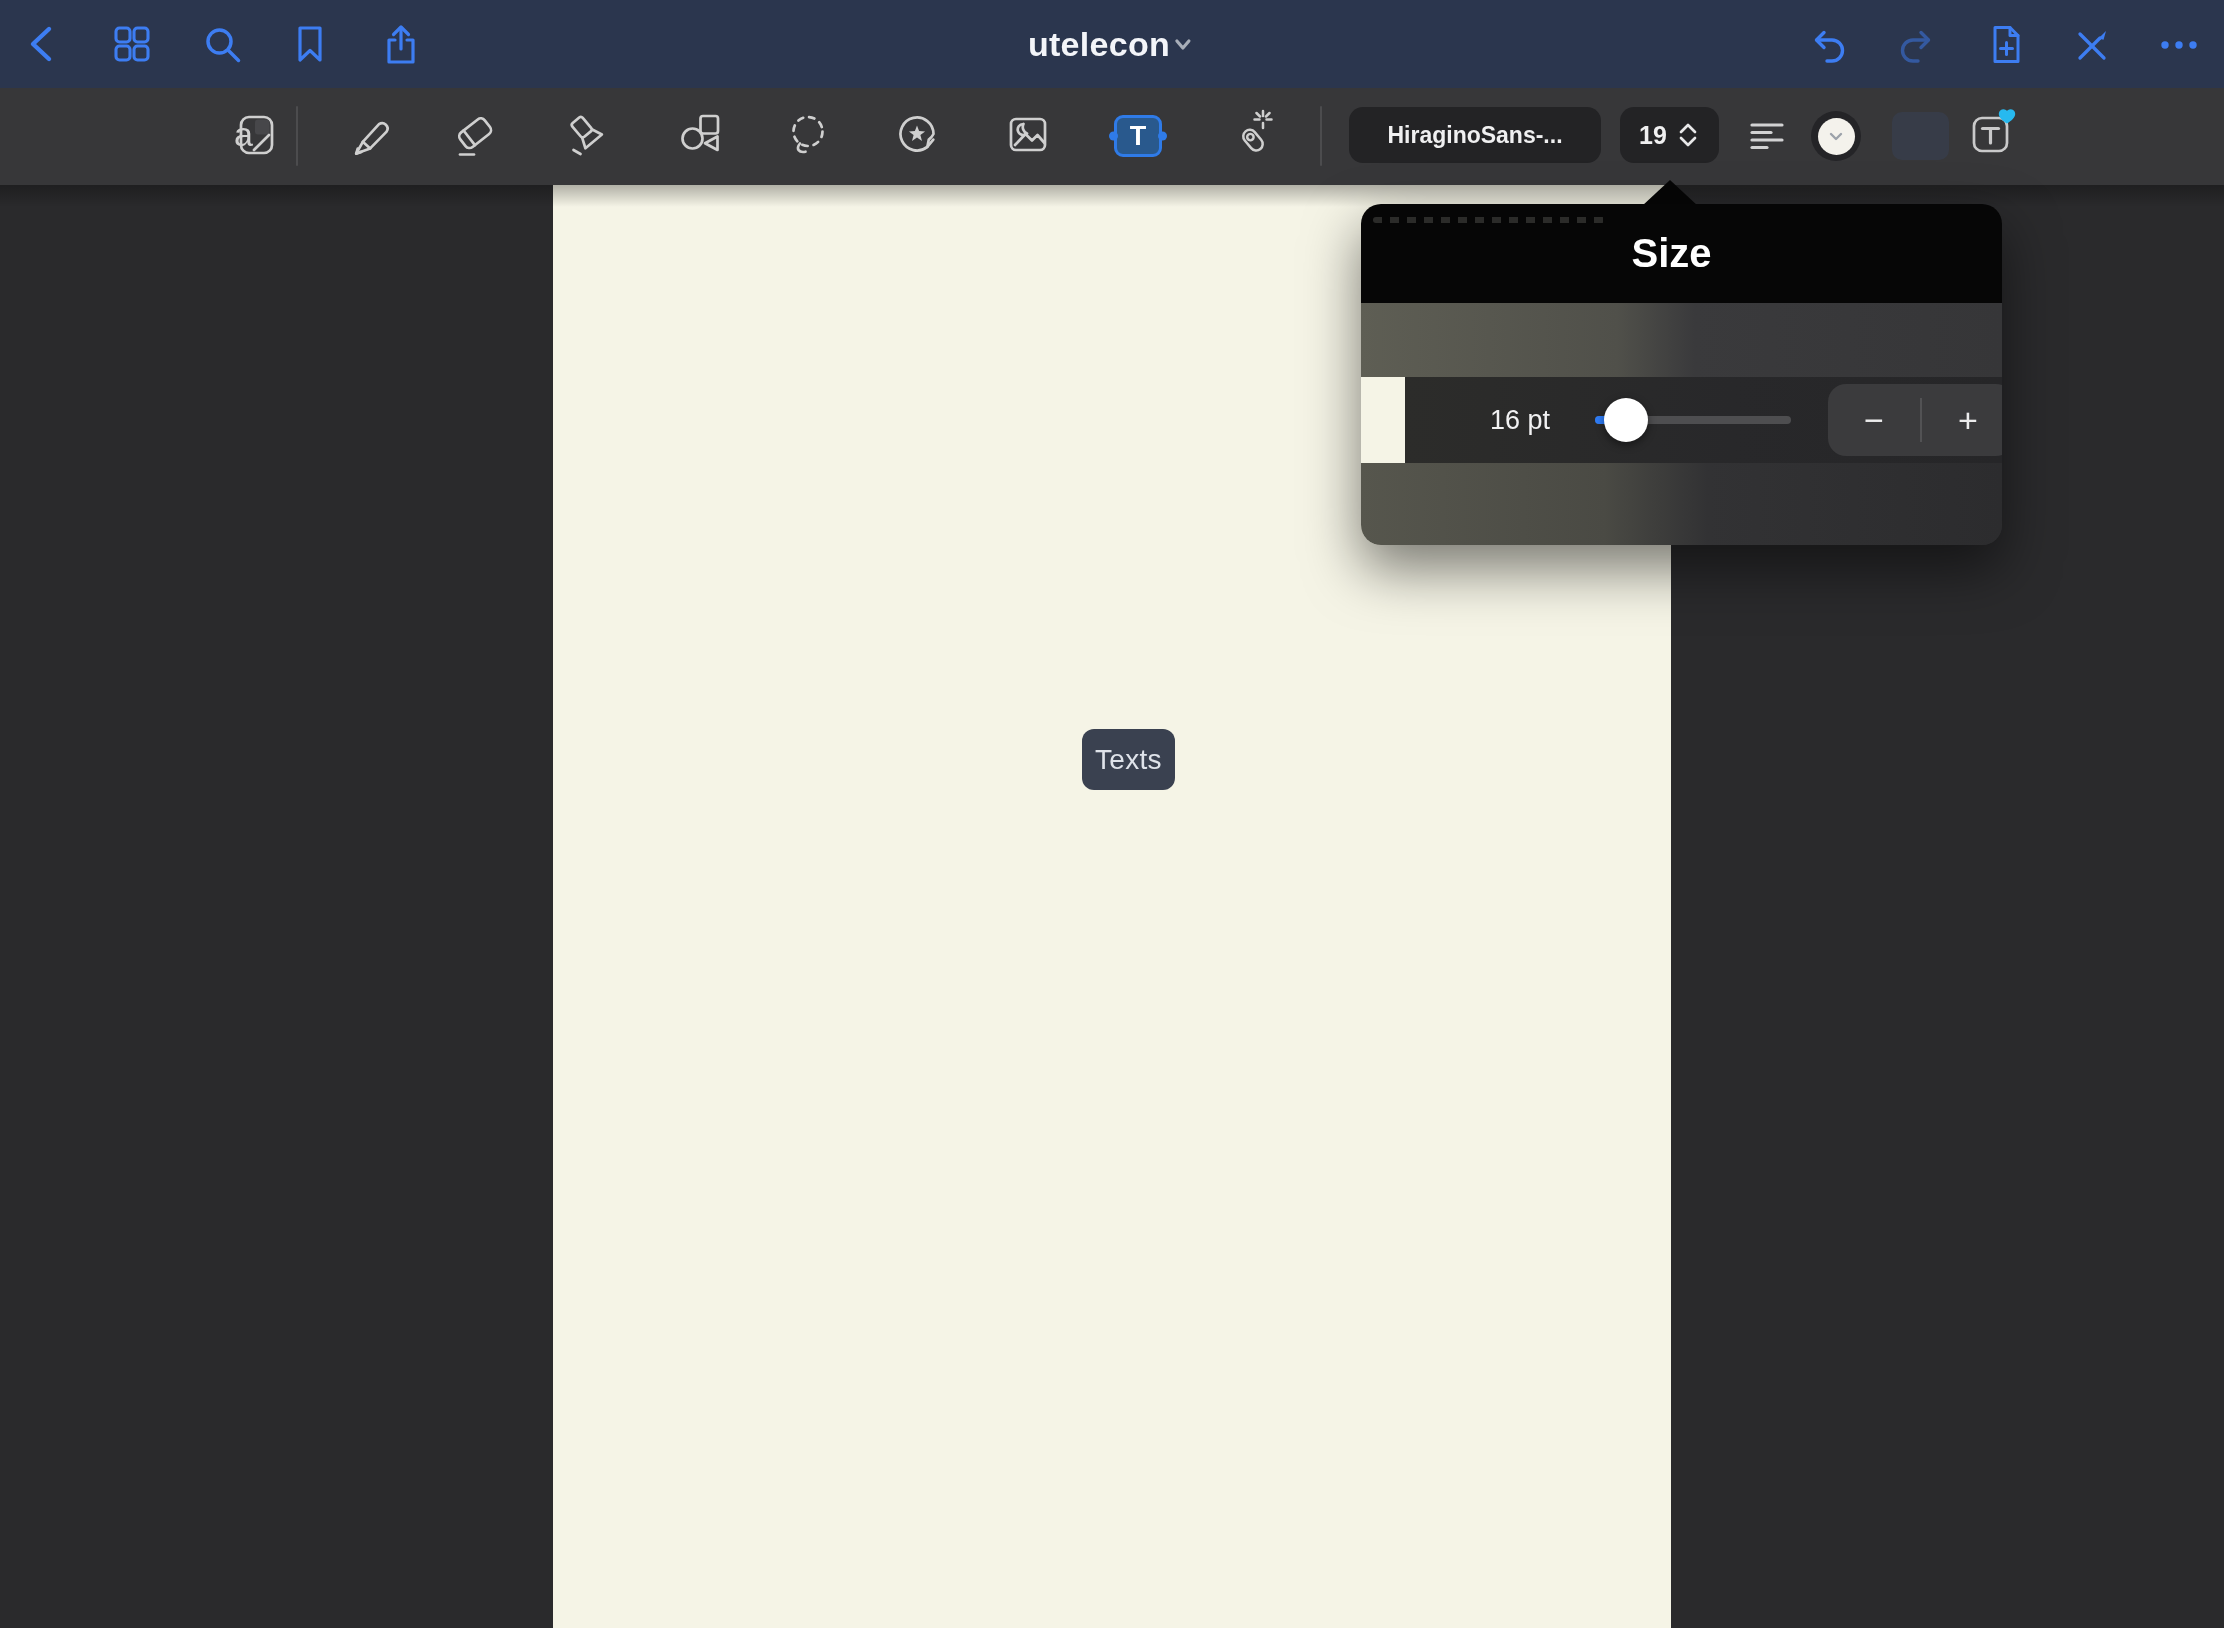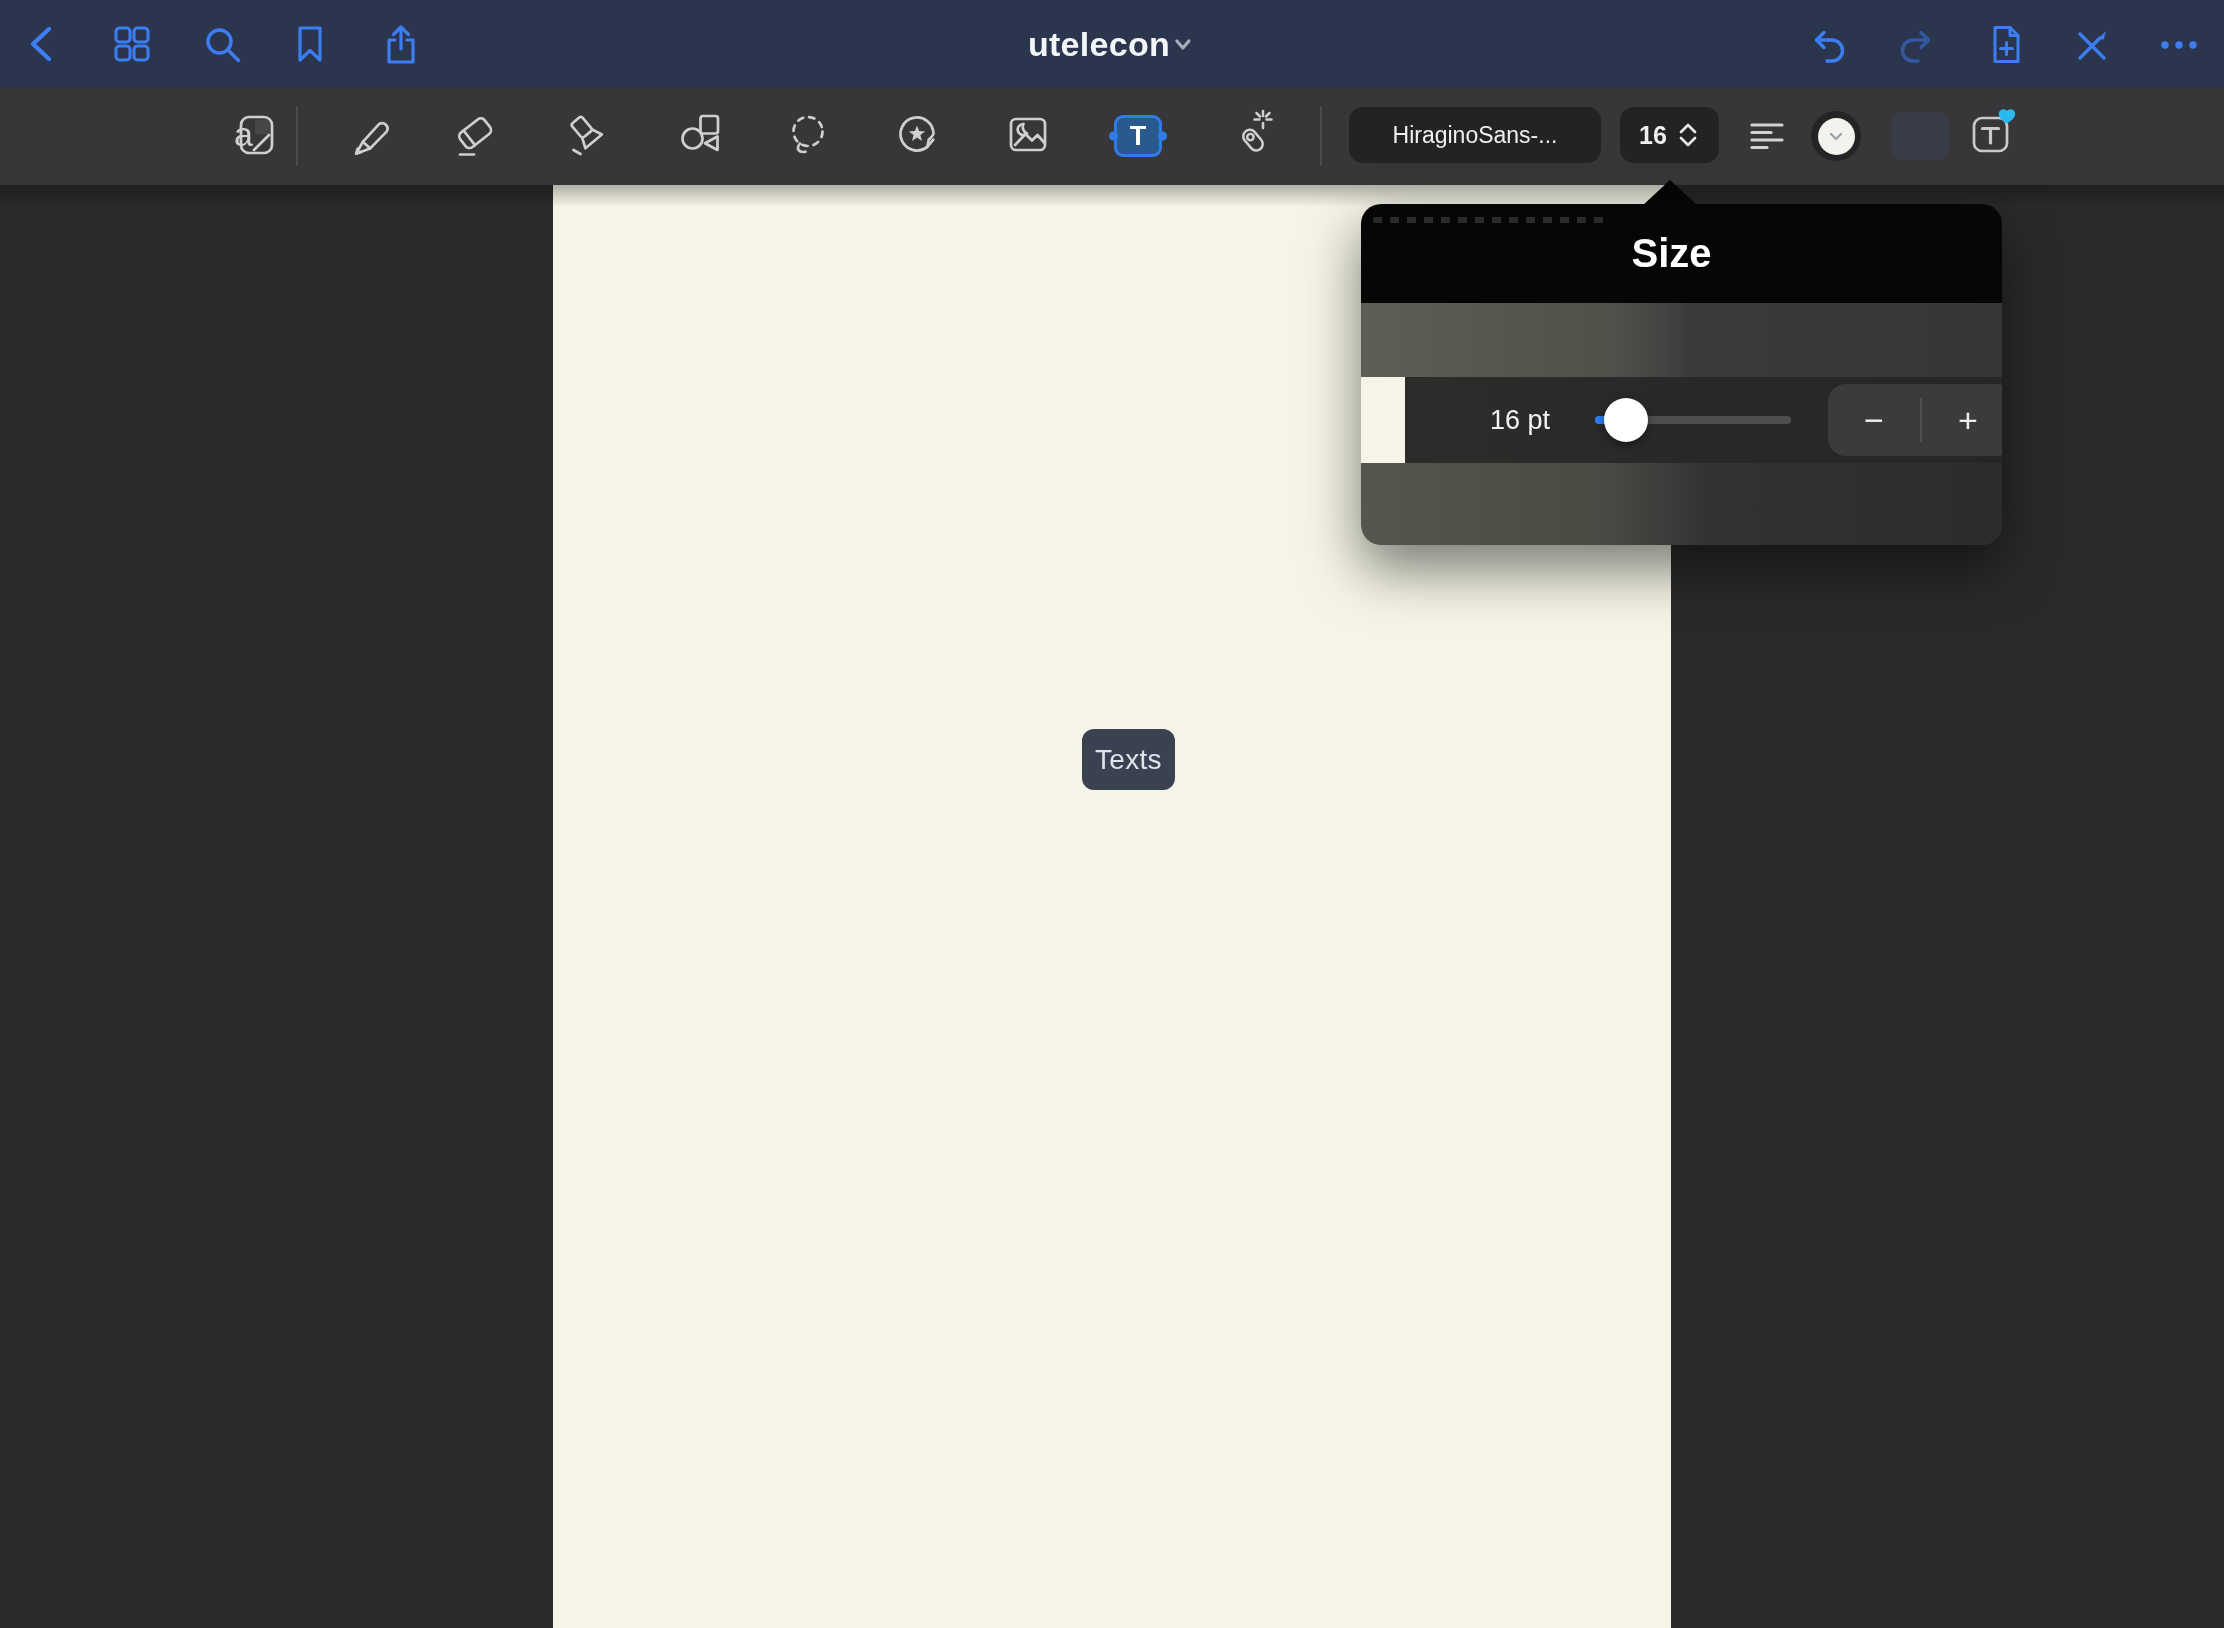--- a/index.html
+++ b/index.html
@@ -19,21 +19,21 @@
   .nav-btn svg{display:block;}
   .nav-btn.dim{opacity:.5;}
   .nav-title{position:absolute;left:50%;top:0;transform:translateX(-50%);height:88px;display:flex;align-items:center;gap:0;background:none;border:none;cursor:pointer;}
   .nav-title .t{color:#F3F5F9;font-size:34px;font-weight:600;letter-spacing:.3px;}
 
   
   .toolbar{position:absolute;left:0;top:88px;width:2224px;height:97px;background:var(--toolbar-bg);}
   .tool{position:absolute;top:20px;width:54px;height:54px;display:flex;align-items:center;justify-content:center;color:var(--icon-gray);background:none;border:none;cursor:pointer;}
   .tb-sep{position:absolute;top:18px;width:2px;height:60px;background:#4C4C4E;border-radius:1px;}
   .pill{position:absolute;top:19px;height:56px;background:var(--pill-bg);border:none;border-radius:14px;display:flex;align-items:center;justify-content:center;color:#F0F0F1;cursor:pointer;}
-  .font-pill{left:1349px;width:252px;font-size:23px;font-weight:400;}
+  .font-pill{left:1349px;width:252px;font-size:23px;font-weight:700;}
   .size-pill{left:1620px;width:99px;gap:9px;font-size:25px;font-weight:600;}
   .align-btn{position:absolute;left:1744px;top:25px;width:46px;height:46px;color:#D2D2D3;background:none;border:none;cursor:pointer;}
   .color-well{position:absolute;left:1811px;top:23px;width:50px;height:50px;border-radius:50%;background:#242427;border:none;cursor:pointer;display:flex;align-items:center;justify-content:center;}
   .color-dot{width:37px;height:37px;border-radius:50%;background:#F4F2EC;display:flex;align-items:center;justify-content:center;}
   .faint-pill{position:absolute;left:1892px;top:24px;width:57px;height:48px;border-radius:10px;background:rgba(56,66,92,.45);border:none;}
   .tstyle-btn{position:absolute;left:1966px;top:17px;width:58px;height:56px;background:none;border:none;cursor:pointer;}
   
   .text-tool{position:absolute;left:1114px;top:27px;width:48px;height:42px;background:var(--active-tool-fill);border:3px solid var(--active-tool-border);border-radius:9px;color:#FFF;font-size:27px;font-weight:700;display:flex;align-items:center;justify-content:center;cursor:pointer;}
   .text-tool::before,.text-tool::after{content:"";position:absolute;top:50%;width:9px;height:9px;border-radius:50%;background:var(--active-tool-border);transform:translateY(-50%);}
   .text-tool::before{left:-8px;} .text-tool::after{right:-8px;}
@@ -229,21 +229,21 @@
         </svg>
     </button>
 
     <div class="tb-sep" style="left:1320px"></div>
 
     <button class="pill font-pill">
       <span>HiraginoSans-...</span>
     </button>
 
     <button class="pill size-pill">
-      <span>16</span>
+      <span>19</span>
       <svg width="24" height="26" viewBox="0 0 24 26" fill="none" stroke="#E8E8E9" stroke-width="2.7" stroke-linecap="round" stroke-linejoin="round">
           <polyline points="5 10 12 3 19 10"></polyline>
           <polyline points="5 16 12 23 19 16"></polyline>
         </svg>
     </button>
 
     <button class="align-btn">
       <svg width="46" height="46" viewBox="0 0 46 46" fill="none" stroke="currentColor" stroke-width="3.2" stroke-linecap="round">
           <line x1="8" y1="12" x2="38" y2="12"></line>
           <line x1="8" y1="19.5" x2="27" y2="19.5"></line>

